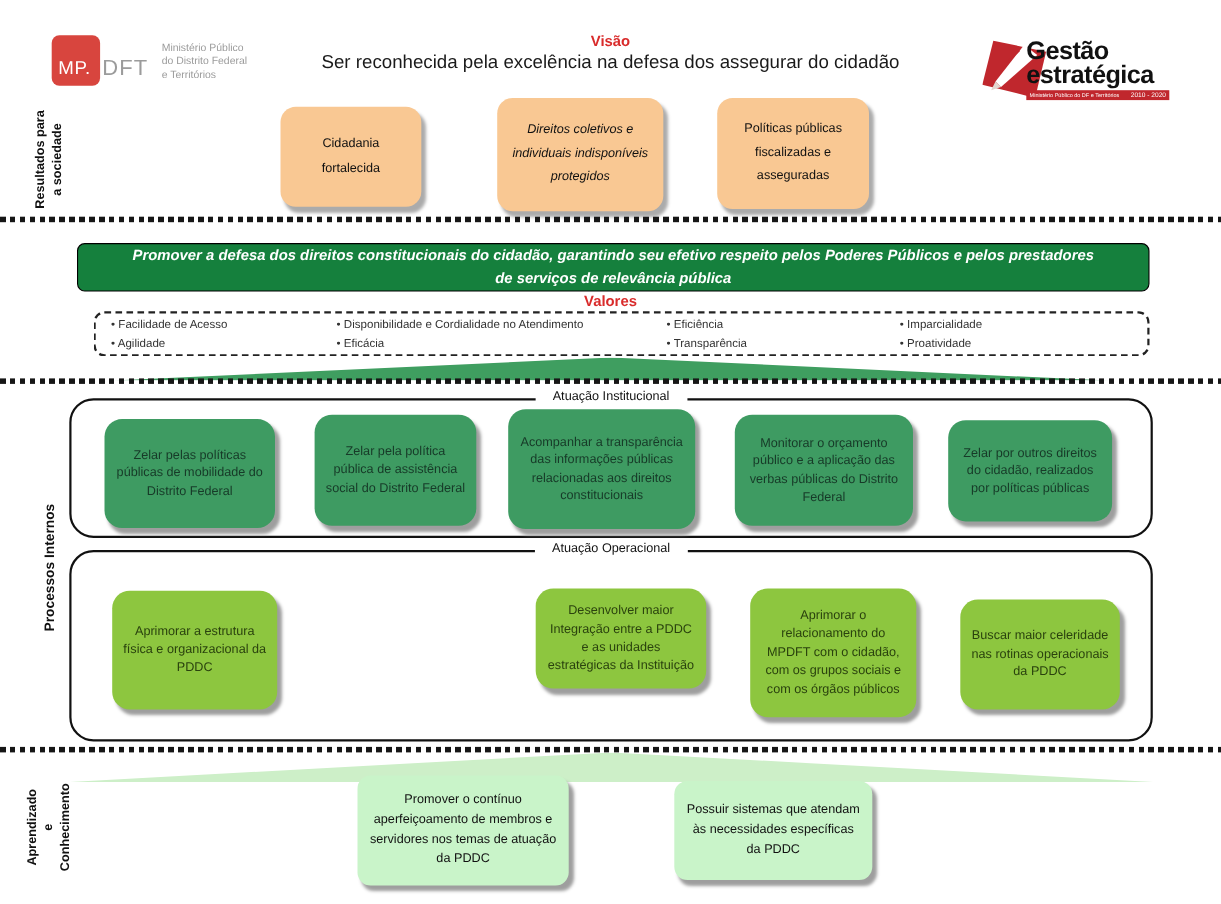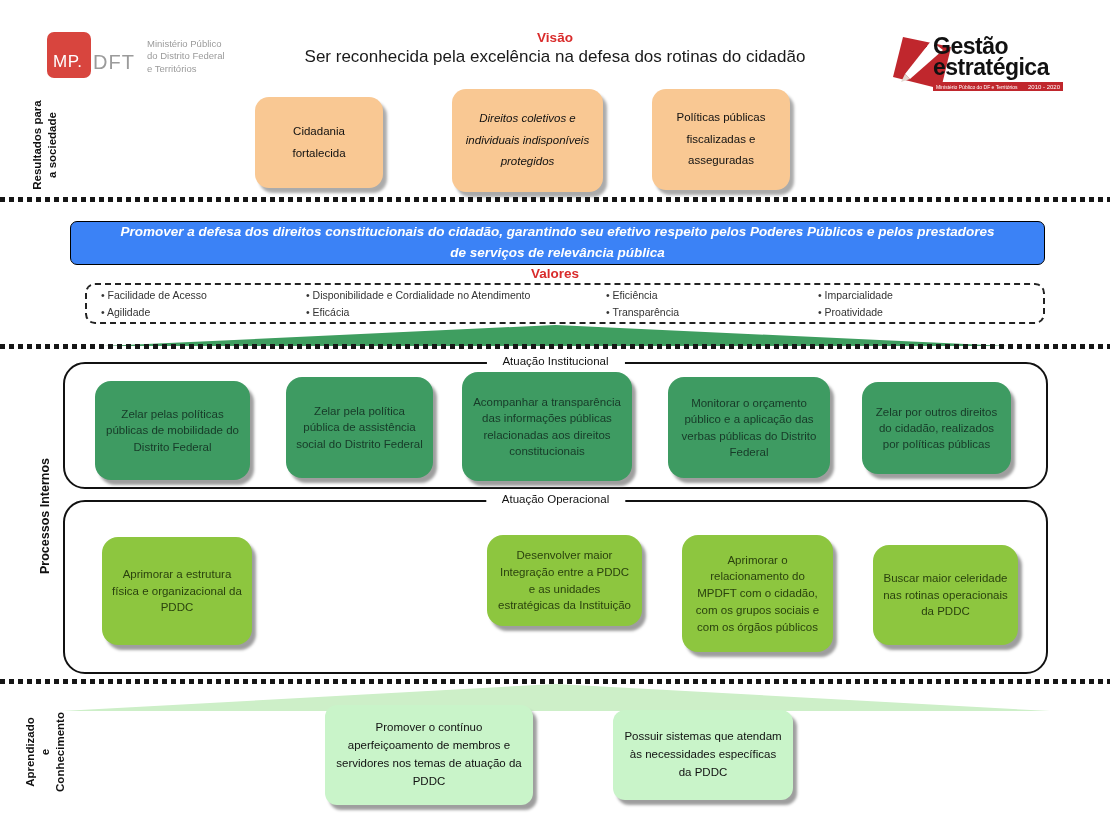--- a/index.html
+++ b/index.html
@@ -50,21 +50,21 @@
   }
   .orange { background:#F9C893; border-radius:14px; box-shadow:4px 5px 3px #ababab; font-size:11.5px; line-height:1.9; color:#111; }
   .inst   { background:#3E9B62; border-radius:16px; box-shadow:4px 5px 3px #9e9e9e; font-size:11.5px; line-height:1.4; color:#173a28; }
   .oper   { background:#8DC63F; border-radius:16px; box-shadow:4px 5px 3px #9e9e9e; font-size:11.5px; line-height:1.45; color:#2a420e; }
   .pale   { background:#C9F4C9; border-radius:12px; box-shadow:4px 5px 3px #9e9e9e; font-size:11.5px; line-height:1.55; color:#111; }
 
   
   .missao-label { top:203px; }
   .mission {
     position:absolute; left:70px; top:221px; width:975px; height:44px;
-    background:#3b82f6; border:1px solid #000; border-radius:7px;
+    background:#15803d; border:1px solid #000; border-radius:7px;
     color:#fff; font-weight:bold; font-style:italic; font-size:13.5px; line-height:1.55;
     display:flex; align-items:center; justify-content:center; text-align:center; padding:0 46px;
   }
 
   
   .valores-label { top:266px; }
   .valores-box {
     position:absolute; left:85px; top:283px; width:960px; height:41px;
     border:2px dashed #222; border-radius:10px;
     display:flex; align-items:center; padding:0 14px; gap:0;
@@ -95,21 +95,21 @@
 <div class="page">
 
   <div class="mp-box"></div>
   <div class="mp-text">MP.</div>
   <div class="dft-text">DFT</div>
   <div class="ministry">Ministério Público
 do Distrito Federal
 e Territórios</div>
 
   <div class="red-label visao-label">Visão</div>
-  <div class="vision-text">Ser reconhecida pela excelência na defesa dos rotinas do cidadão</div>
+  <div class="vision-text">Ser reconhecida pela excelência na defesa dos assegurar do cidadão</div>
 
   <div class="gestao">
     <svg class="gestao-icon" width="58" height="54" viewBox="0 0 58 54">
       <polygon points="10,2 58,12 48,54 0,42" fill="#C0272D"></polygon>
       <polygon points="38,6 50,15 17,44 12,39" fill="#ffffff"></polygon>
       <polygon points="17,44 12,39 8,47" fill="#e3d7d0"></polygon>
       <line x1="34" y1="11" x2="22" y2="22" stroke="#C0272D" stroke-width="1"></line>
     </svg>
     <div class="gestao-text">
       <div class="g1">Gestão</div>
@@ -172,16 +172,16 @@
     <div class="frame-label">Atuação Operacional</div>
   </div>
   <div class="box oper z1" style="left:102px; top:537px; width:150px; height:108px;">Aprimorar a estrutura física e organizacional da PDDC</div>
   <div class="box oper z1" style="left:487px; top:535px; width:155px; height:91px;">Desenvolver maior Integração entre a PDDC e as unidades estratégicas da Instituição</div>
   <div class="box oper z1" style="left:682px; top:535px; width:151px; height:117px;">Aprimorar o relacionamento do MPDFT com o cidadão, com os grupos sociais e com os órgãos públicos</div>
   <div class="box oper z1" style="left:873px; top:545px; width:145px; height:100px;">Buscar maior celeridade nas rotinas operacionais da PDDC</div>
 
   <div class="dotted d3"></div>
   <div class="tri tri2"></div>
 
-  <div class="box pale z1" style="left:325px; top:705px; width:208px; height:100px;">Promover o contínuo aperfeiçoamento de membros e servidores nos temas de atuação da PDDC</div>
+  <div class="box pale z1" style="left:325px; top:705px; width:192px; height:100px;">Promover o contínuo aperfeiçoamento de membros e servidores nos temas de atuação da PDDC</div>
   <div class="box pale z1" style="left:613px; top:710px; width:180px; height:90px;">Possuir sistemas que atendam às necessidades específicas da PDDC</div>
 
 </div>
 
 </body></html>

